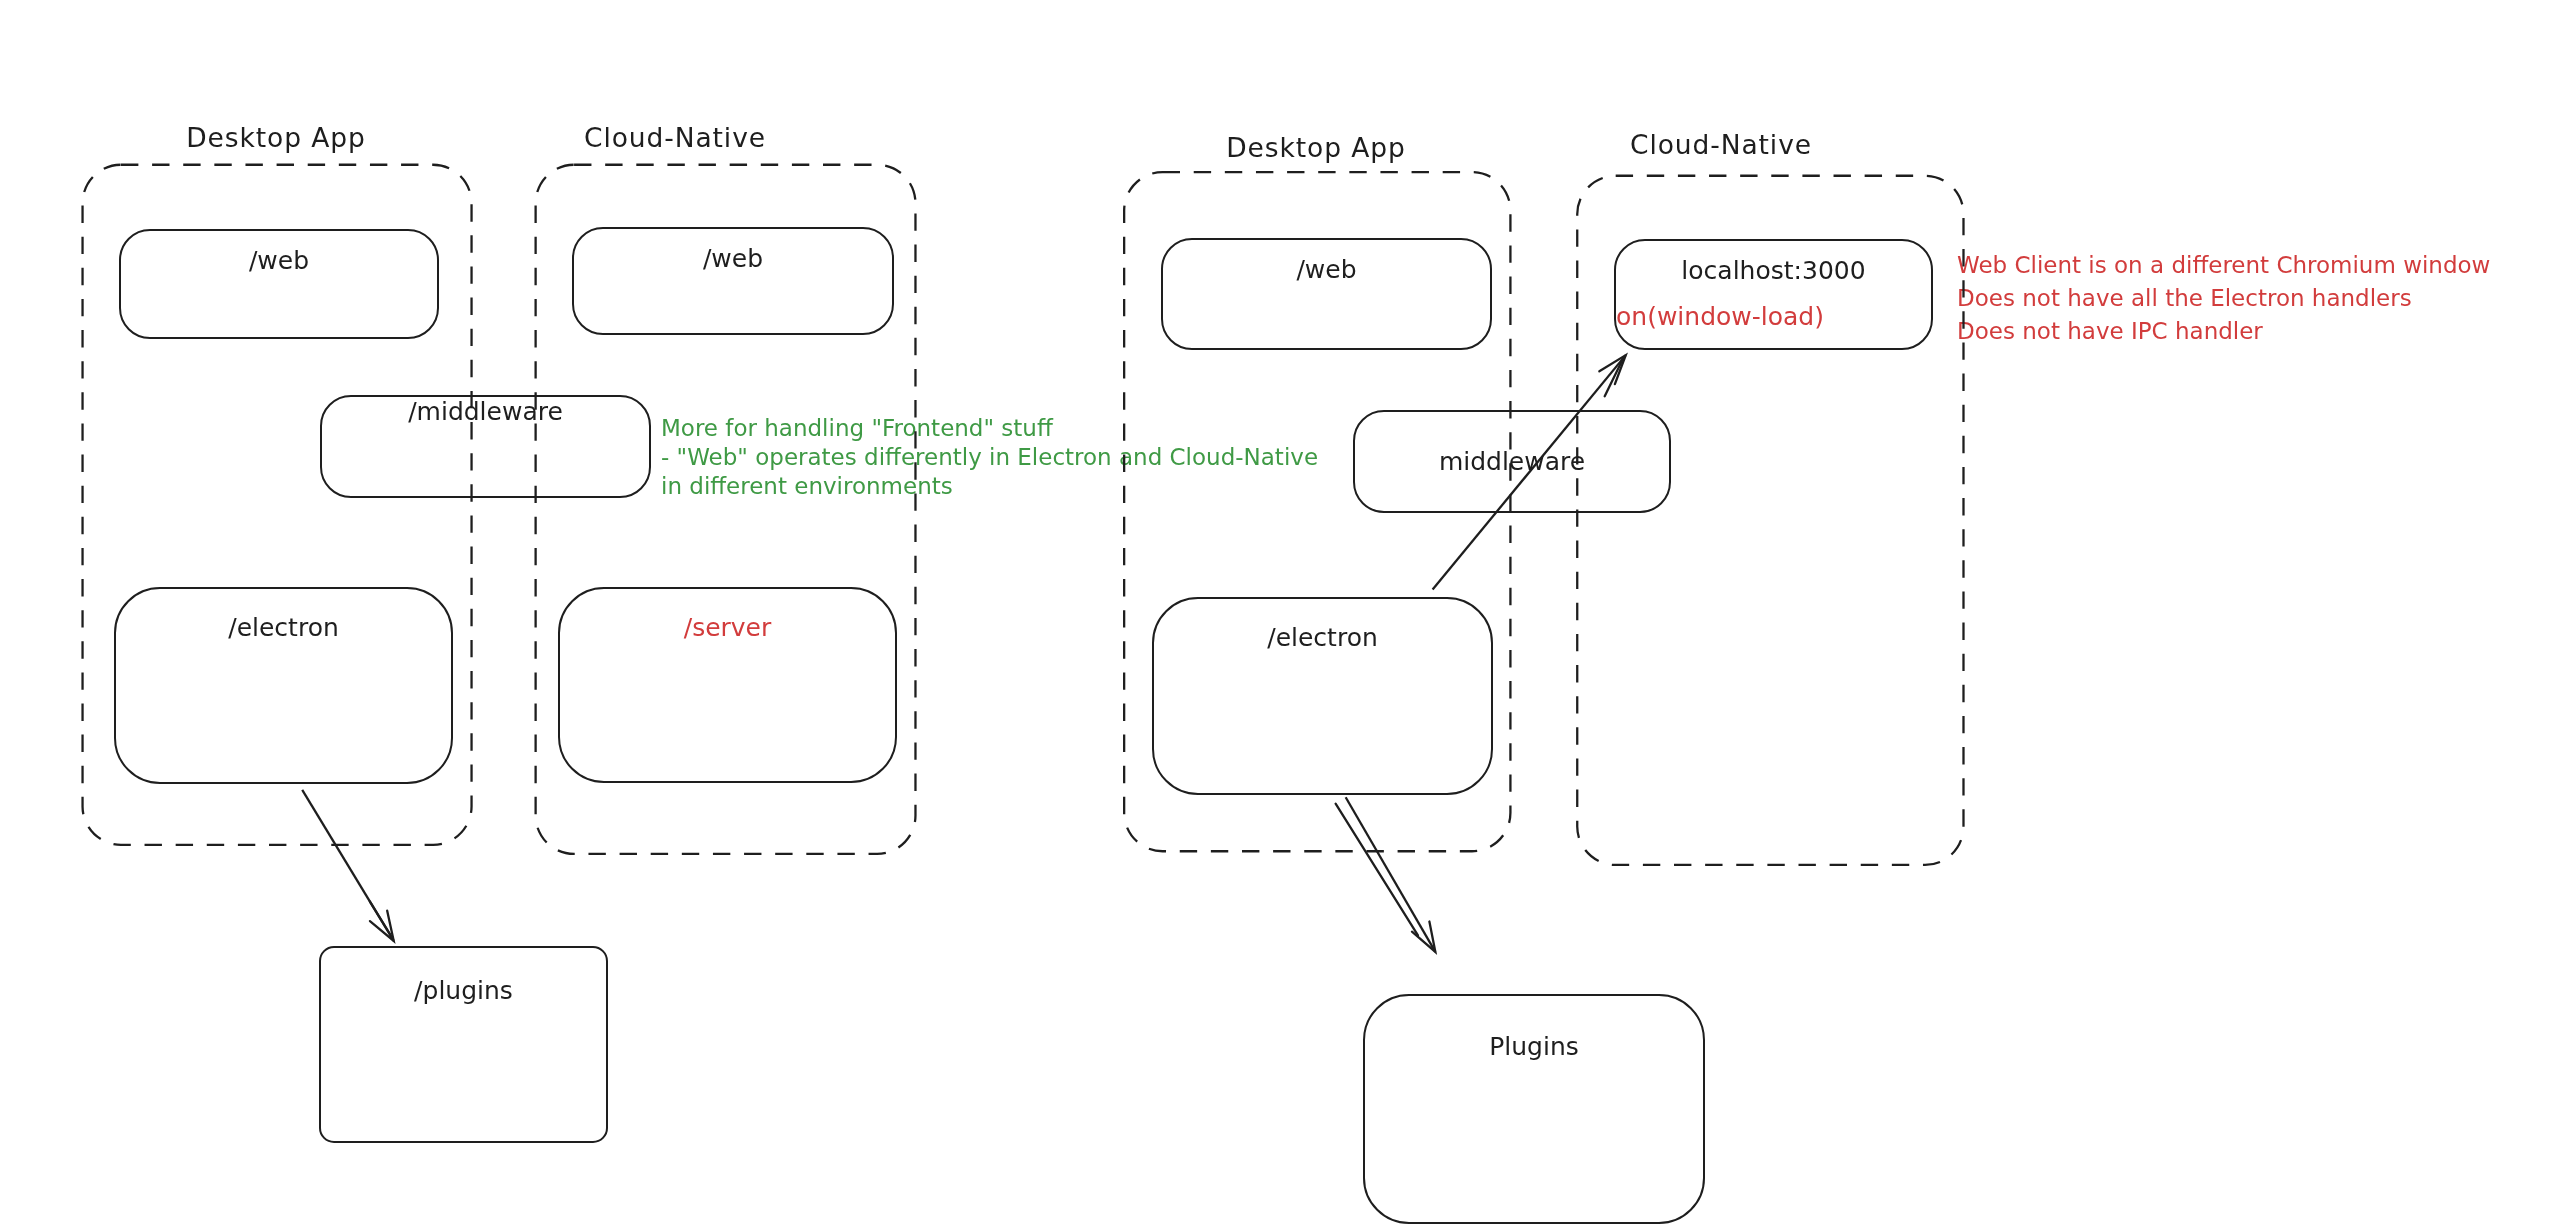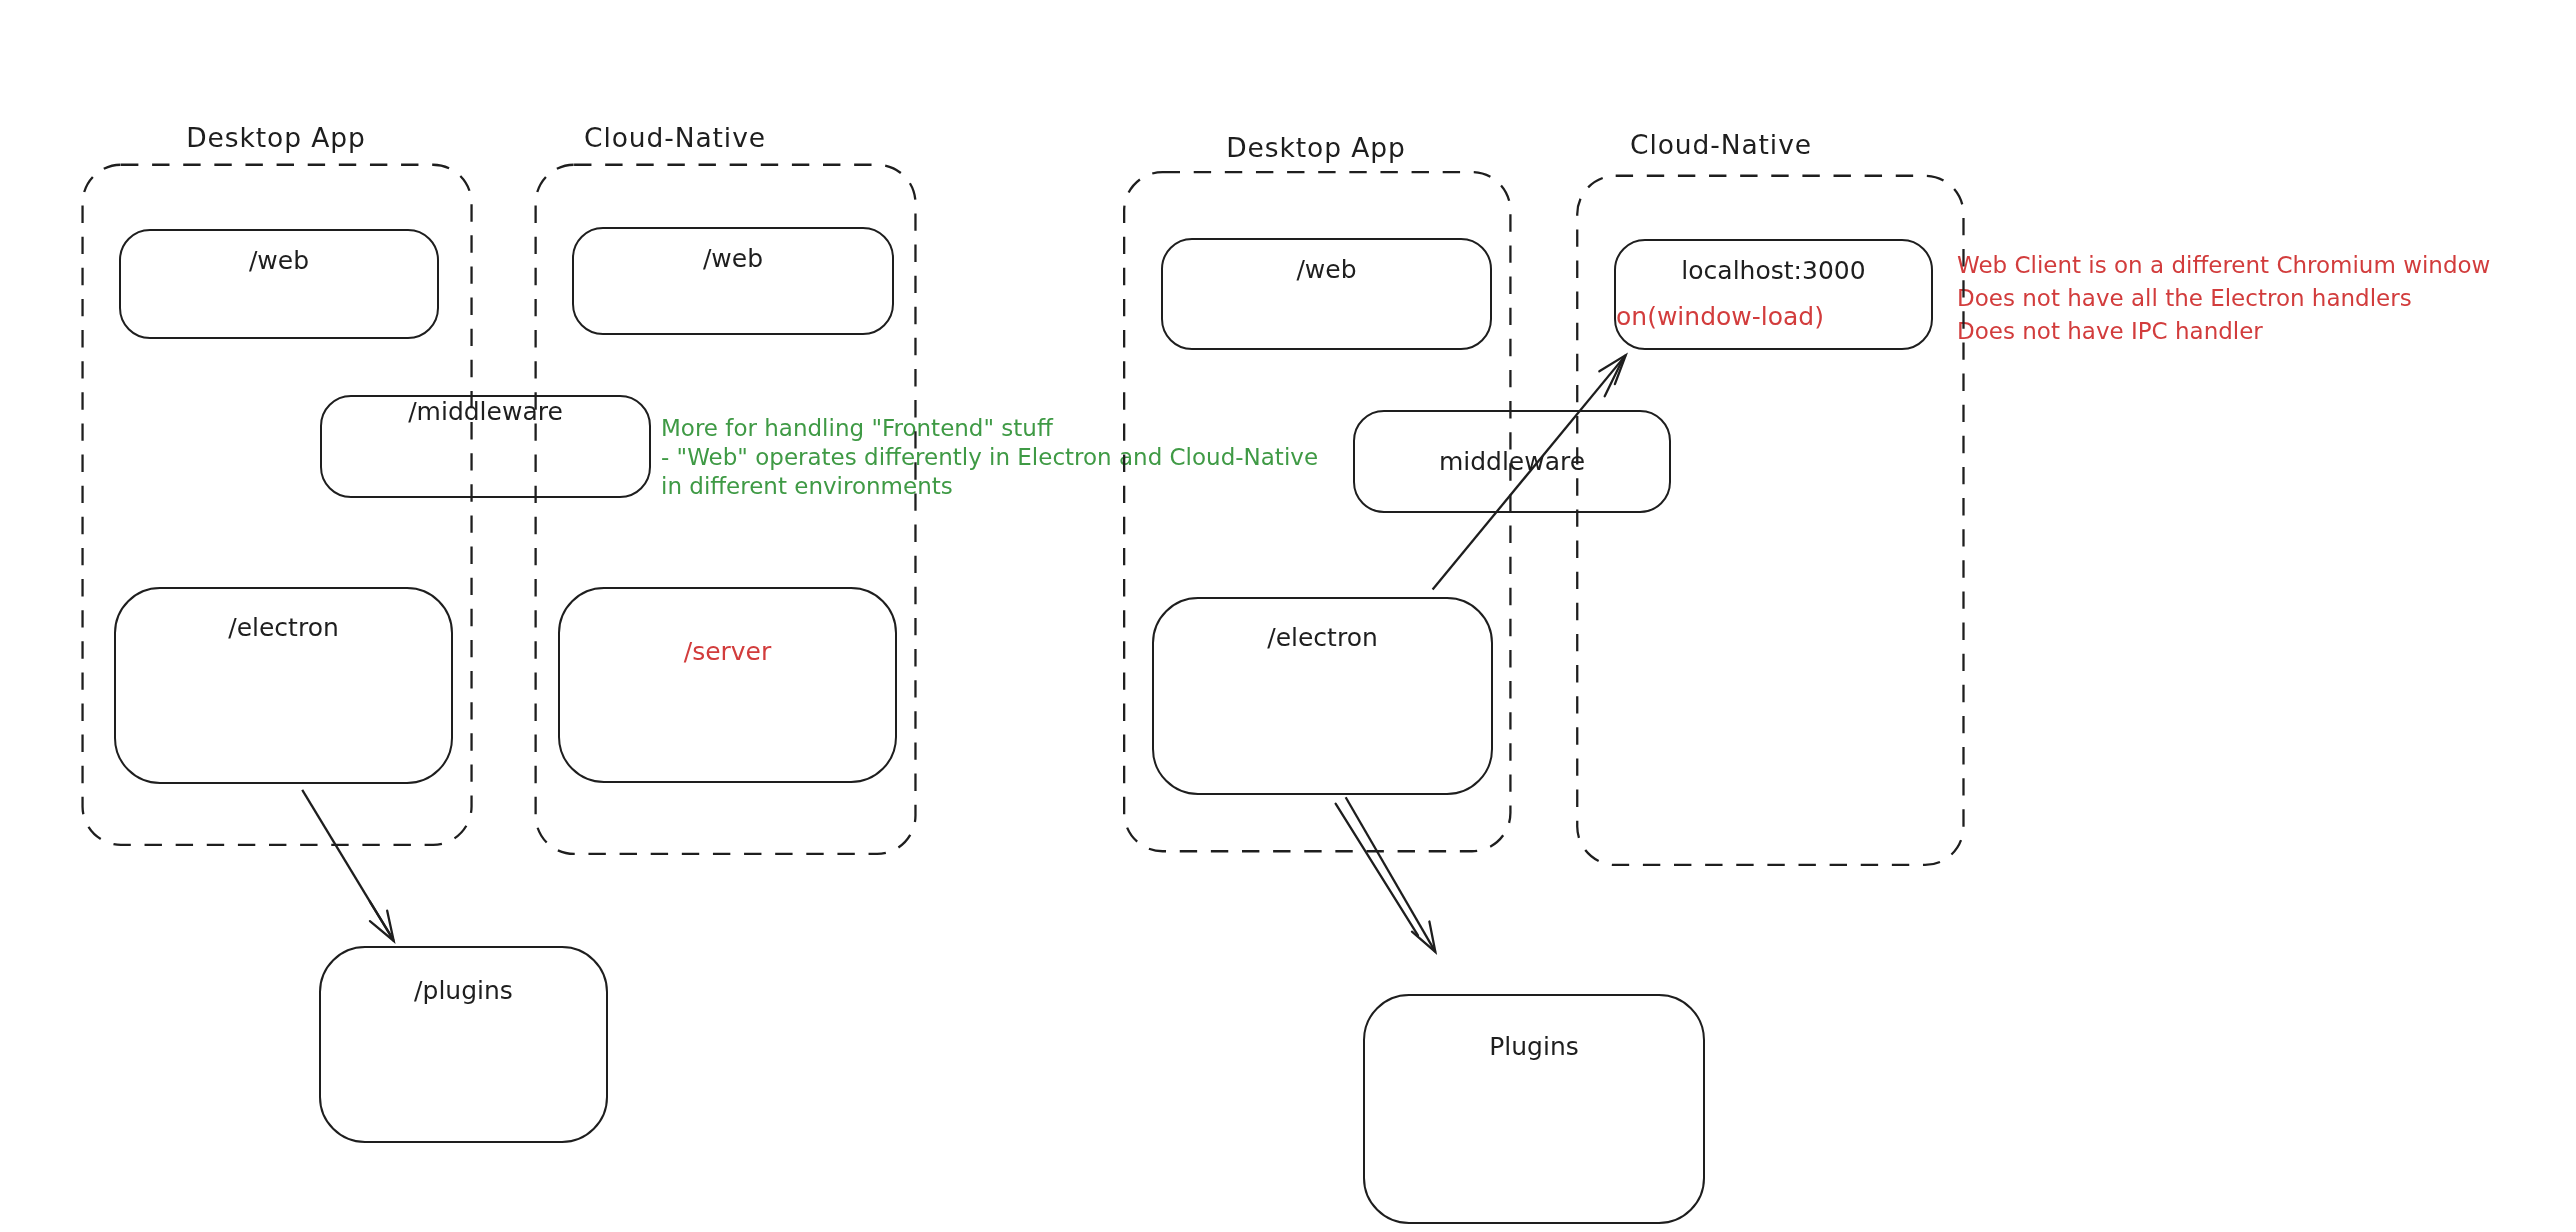--- a/index.html
+++ b/index.html
@@ -8,37 +8,37 @@
     font-family:"DejaVu Sans", sans-serif; color:#1e1e1e; overflow:hidden;
   }
   
   .box{
     position:absolute; box-sizing:border-box; background:transparent;
     border:2.3px solid #1e1e1e; text-align:center; font-size:25px; line-height:30px;
   }
   .rad-sm{border-radius:31px;}
   .rad-lg{border-radius:46px;}
   .lbl{display:block;}
-  .red-text{color:#d23c3c;margin-top:24px;}
+  .red-text{color:#d23c3c;}
   
   .title{
     position:absolute; font-size:26.5px; line-height:31px; white-space:nowrap;
     transform:translateX(-50%); letter-spacing:0.9px;
   }
   
   .note{position:absolute; font-size:23px; white-space:nowrap;}
   .note-green{color:#3f9a45; line-height:29px;}
   .note-red{color:#d23c3c; line-height:33px;}
   
   #web1{left:119px; top:229px; width:320px; height:110px; padding-top:14.6px;}
   #web2{left:572px; top:227px; width:322px; height:108px; padding-top:14.6px;}
   #mid1{left:320px; top:395px; width:331px; height:103px; display:flex; justify-content:center;}
   #elec1{left:114px; top:587px; width:339px; height:197px; padding-top:24px;}
   #serv1{left:558px; top:587px; width:339px; height:196px; padding-top:24px;}
-  #plug1{left:319px; top:946px; width:289px; height:197px; padding-top:28px;}
+  #plug1{left:319px; top:946px; width:289px; height:197px; padding-top:28px;border-radius:15px;}
   #web3{left:1161px; top:238px; width:331px; height:112px; padding-top:14.6px;}
   #local1{left:1614px; top:239px; width:319px; height:111px; padding-top:14.6px;}
   #local1 .line2{display:block; margin-top:16.5px; text-align:left;}
   #mid2{left:1353px; top:410px; width:318px; height:103px; display:flex; align-items:center; justify-content:center;}
   #elec2{left:1152px; top:597px; width:341px; height:198px; padding-top:24px;}
   #plug2{left:1363px; top:994px; width:342px; height:230px; padding-top:36px;}
   #title1{left:276px; top:122px;}
   #title2{left:675px; top:122px;}
   #title3{left:1316px; top:132px;}
   #title4{left:1721px; top:129px;}

